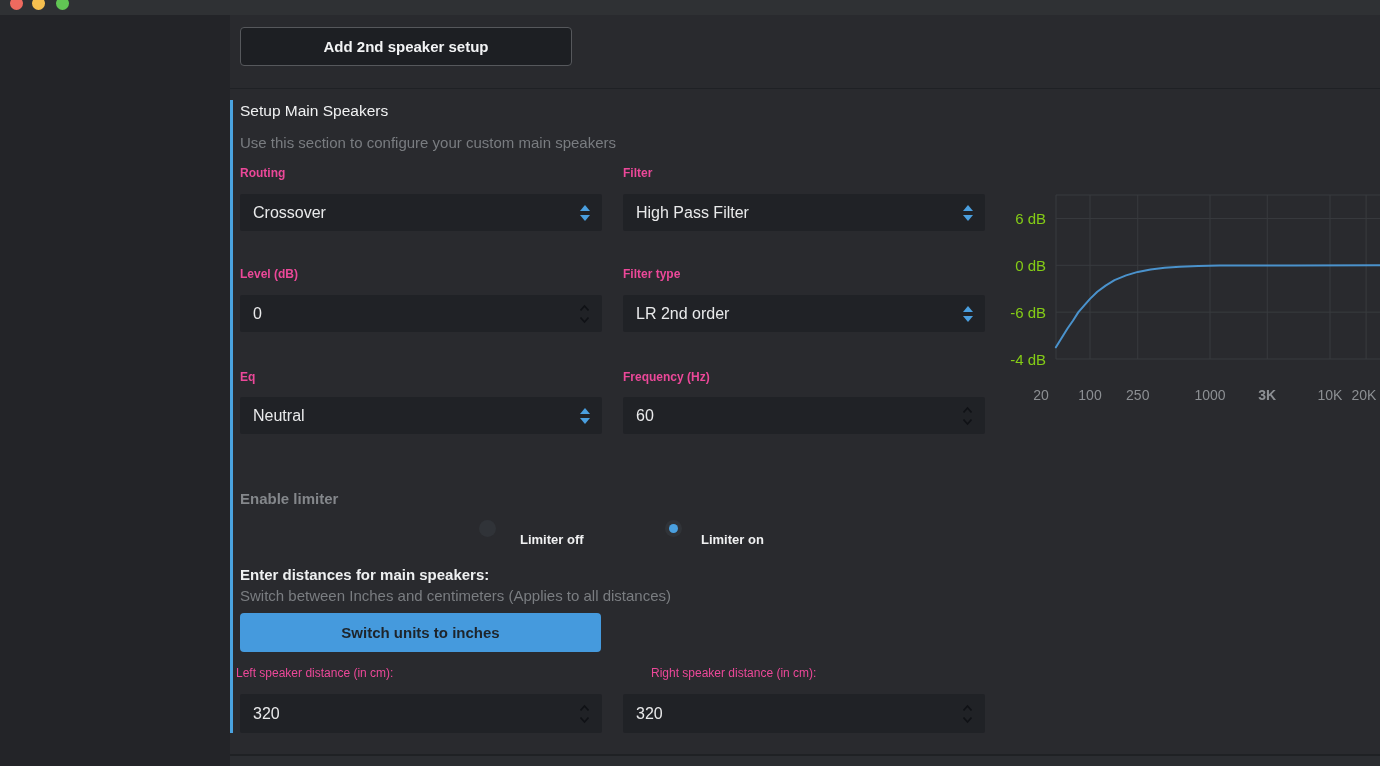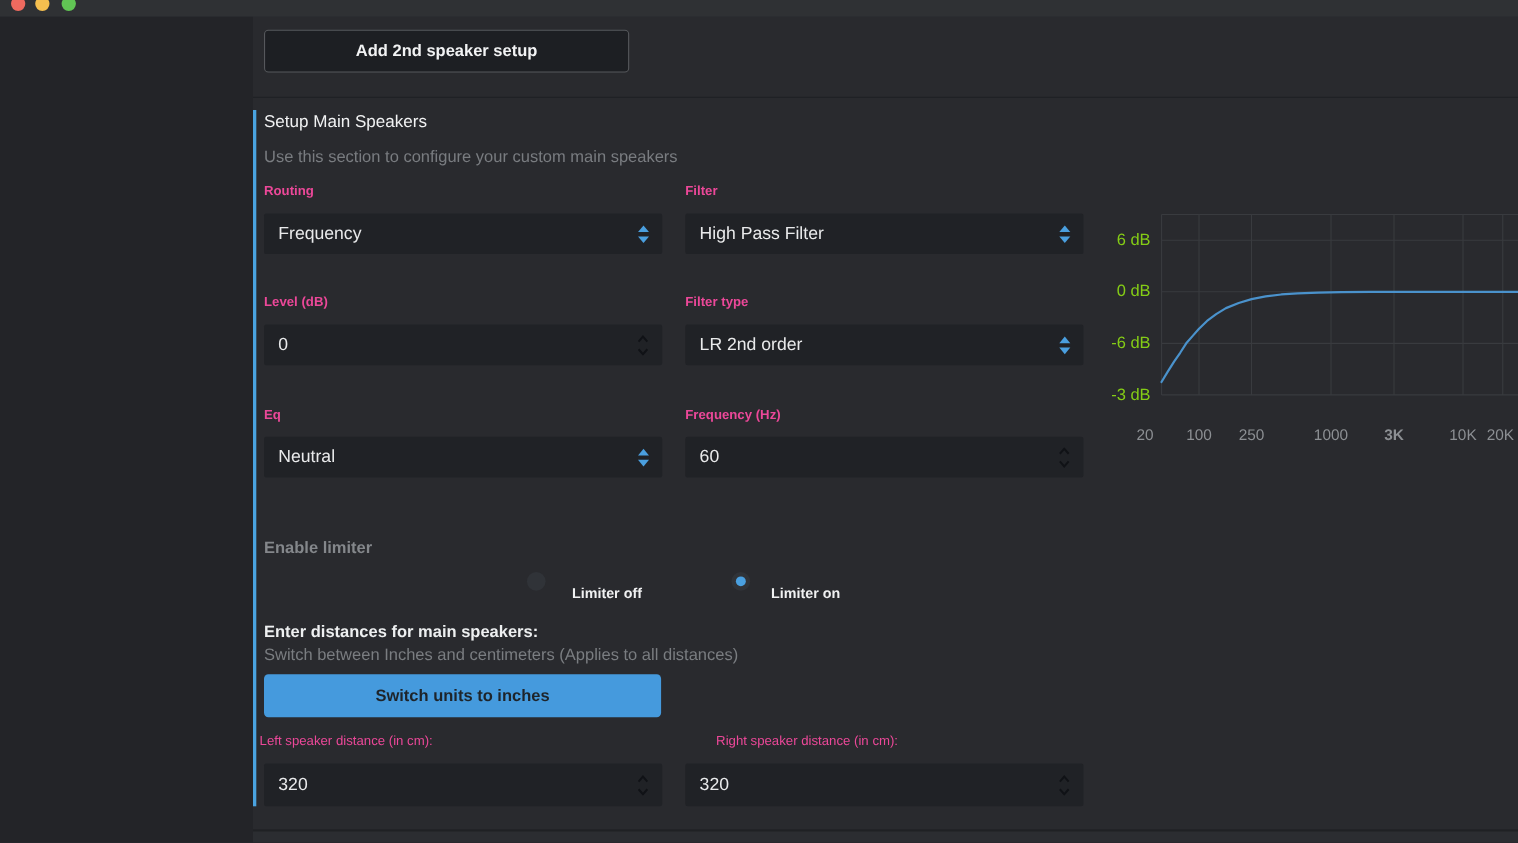--- a/index.html
+++ b/index.html
@@ -76,21 +76,21 @@
 
   <button class="add-btn">Add 2nd speaker setup</button>
   <div class="top-sep"></div>
   <div class="accent-bar"></div>
 
   <div class="sec-title">Setup Main Speakers</div>
   <div class="sec-sub">Use this section to configure your custom main speakers</div>
 
   <div class="flabel" style="left:10px; top:148px;">Routing</div>
   <div class="field" style="left:10px; top:179px;">
-    <span class="fval">Frequency</span>
+    <span class="fval">Crossover</span>
     <span class="sel-arrows">
         <i class="up"></i>
         <i class="dn"></i>
       </span>
   </div>
 
   <div class="flabel" style="left:393px; top:148px;">Filter</div>
   <div class="field" style="left:393px; top:179px;">
     <span class="fval">High Pass Filter</span>
     <span class="sel-arrows">
@@ -188,21 +188,21 @@
         <line x1="220" y1="15" x2="220" y2="179" stroke="#393b3f" stroke-width="1"></line>
         <line x1="277.2545505663595" y1="15" x2="277.2545505663595" y2="179" stroke="#393b3f" stroke-width="1"></line>
         <line x1="340" y1="15" x2="340" y2="179" stroke="#393b3f" stroke-width="1"></line>
         <line x1="376.12359947967775" y1="15" x2="376.12359947967775" y2="179" stroke="#393b3f" stroke-width="1"></line>
         <path d="M65.9 167.3 L71.6 157.9 L77.5 148.5 L82.9 140.7 L88.4 132.1 L94.5 125.1 L100.0 118.9 L107.3 111.8 L115.6 105.6 L124.5 100.1 L136.1 95.4 L147.8 91.9 L160.6 89.5 L174.8 87.7 L189.8 86.7 L208.4 86.0 L229.5 85.6 L256.1 85.4 L303.9 85.4 L389.8 85.3" fill="none" stroke="#4a92cc" stroke-width="2" stroke-linejoin="round" stroke-linecap="round"></path>
       </svg>
     <div id="yticks">
         <div class="ytick" style="left: 0px; top: 38.4286px;">6 dB</div>
         <div class="ytick" style="left: 0px; top: 85.2857px;">0 dB</div>
         <div class="ytick" style="left: 0px; top: 132.143px;">-6 dB</div>
-        <div class="ytick" style="left: 0px; top: 179px;">-3 dB</div>
+        <div class="ytick" style="left: 0px; top: 179px;">-4 dB</div>
       </div>
     <div id="xticks">
         <div class="xtick" style="left: 51px;">20</div>
         <div class="xtick" style="left: 100px;">100</div>
         <div class="xtick" style="left: 147.753px;">250</div>
         <div class="xtick" style="left: 220px;">1000</div>
         <div class="xtick" style="left: 277.255px; font-weight: bold;">3K</div>
         <div class="xtick" style="left: 340px;">10K</div>
         <div class="xtick" style="left: 374px;">20K</div>
       </div>

